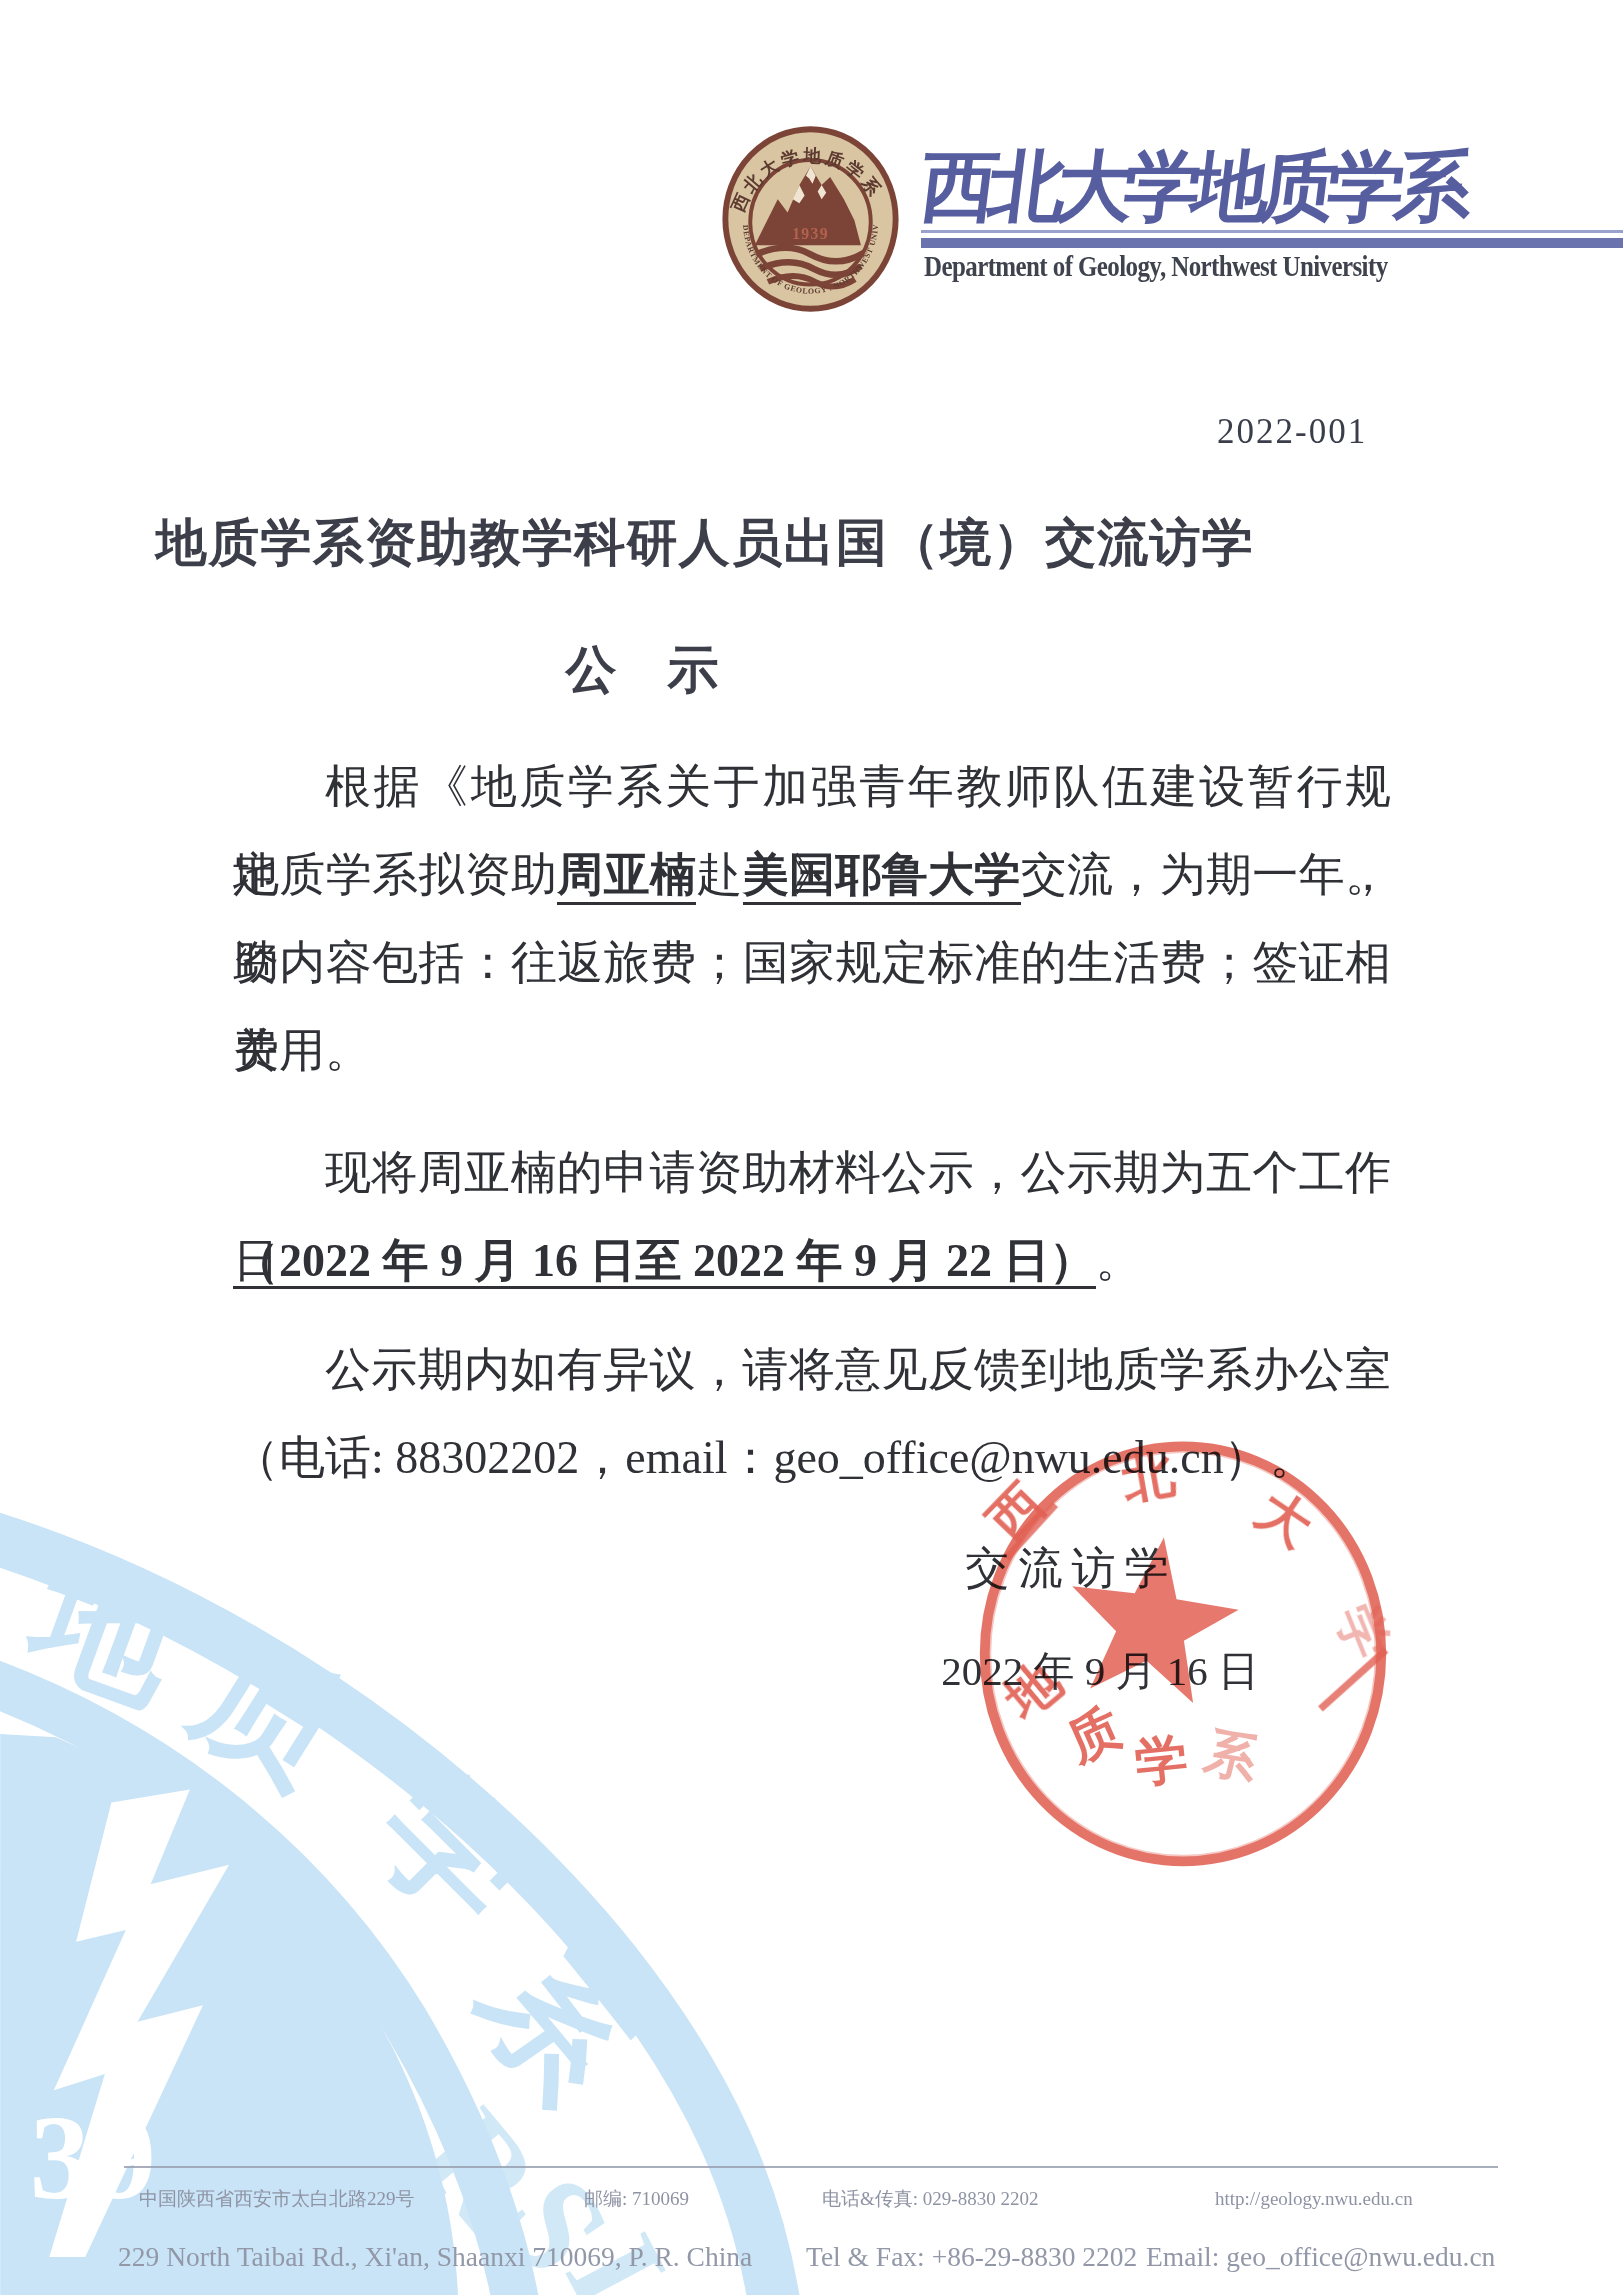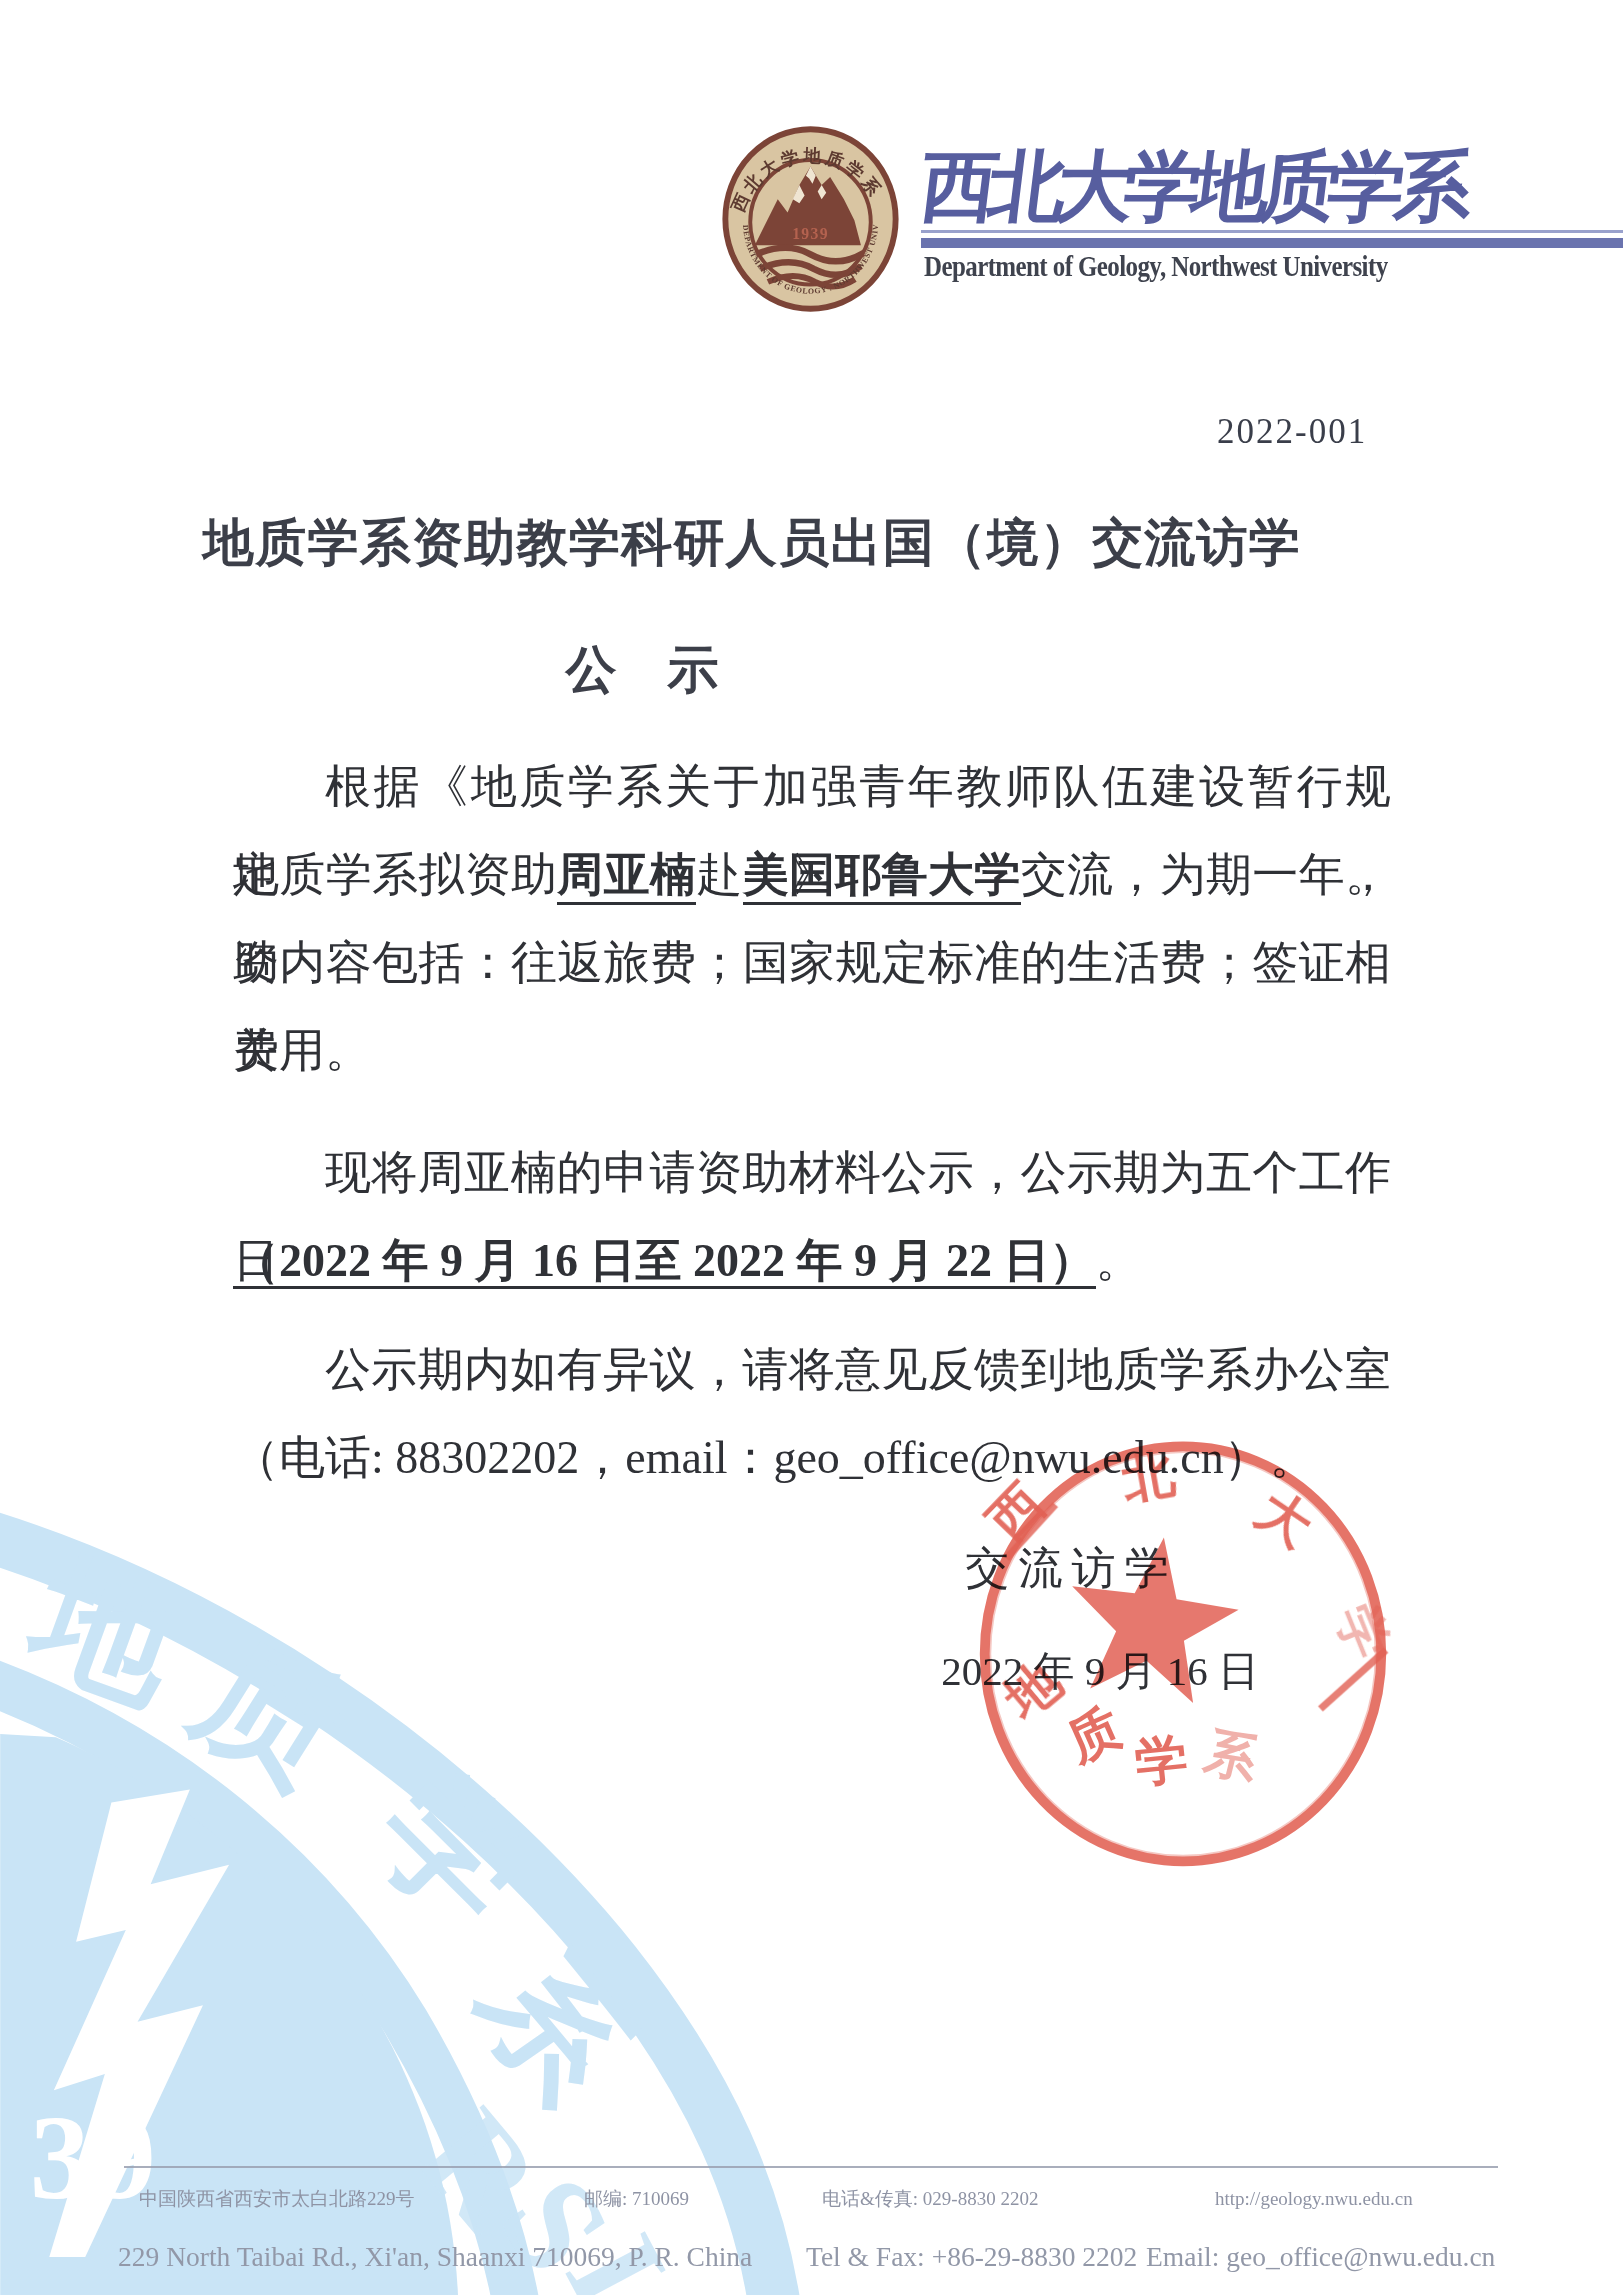--- a/index.html
+++ b/index.html
@@ -9,21 +9,21 @@
   
   #calligraphy{left:921px;top:136px;font-size:77px;font-weight:bold;color:#575e9f;
     letter-spacing:-9.2px;transform:skewX(-7deg);white-space:nowrap;}
   #rule-thin{left:921px;top:230px;width:702px;height:2.6px;background:#99a1cc;}
   #rule-thick{left:921px;top:238px;width:702px;height:9.8px;background:#6a73ae;}
   #english-name{left:924px;top:250px;font-size:29.4px;font-weight:bold;color:#3f434e;
     transform:scaleX(.85);transform-origin:left top;white-space:nowrap;letter-spacing:-0.7px;}
   #doc-number{left:1217px;top:412px;font-size:35px;color:#3a3e4a;letter-spacing:2px;}
   
   #notice-title{left:0;top:509px;width:1410px;text-align:center;font-size:51px;font-weight:bold;
-    color:#3c3f49;letter-spacing:1.3px;margin-left:47px;}
+    color:#3c3f49;letter-spacing:1.3px;}
   #notice-subtitle{left:0;top:636px;width:1284px;text-align:center;font-size:51px;font-weight:bold;
     color:#3c3f49;}
   
   .para{left:233px;width:1158px;color:#2f3136;font-size:46px;}
   .bline{height:88px;line-height:88px;text-align:justify;text-align-last:justify;white-space:normal;}
   .bline.last{text-align:left;text-align-last:left;}
   .bline.indent{text-indent:92px;}
   #p1{top:743px;} #p2{top:1129px;} #p3{top:1326px;}
   .em{font-weight:bold;border-bottom:3.3px solid #2f3136;padding-bottom:2px;}
   .emd{font-weight:bold;border-bottom:3.9px solid #2f3136;padding-bottom:0;}

